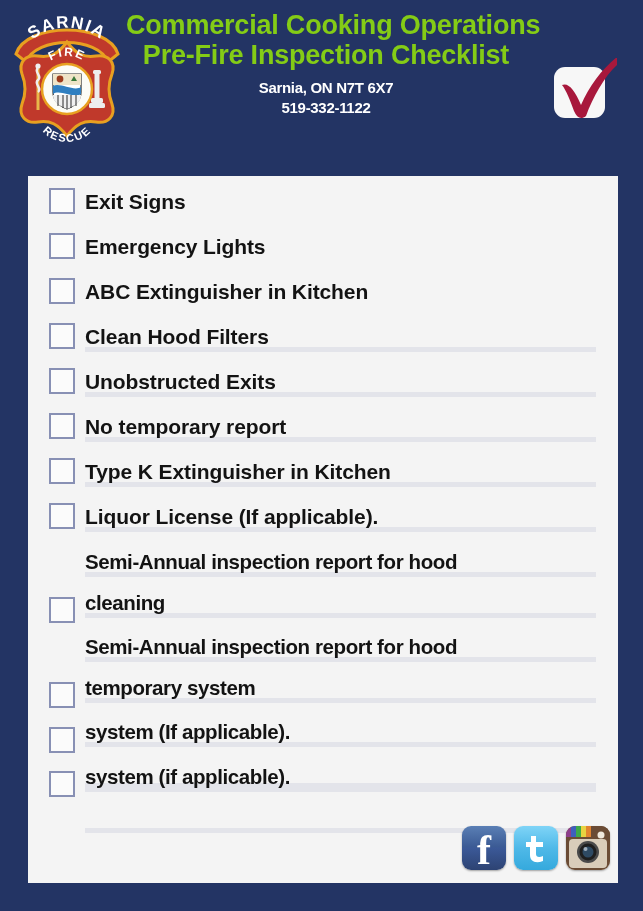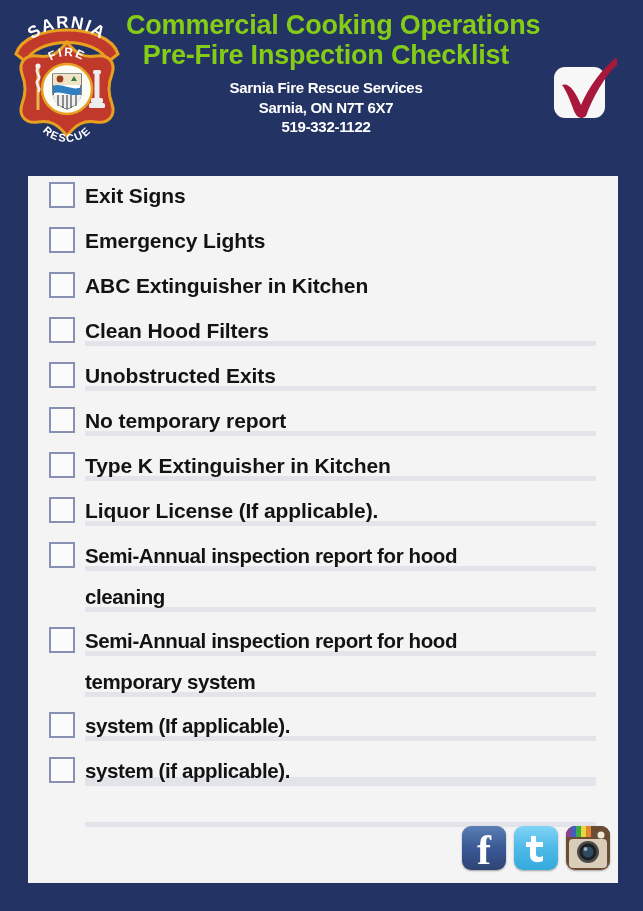--- a/index.html
+++ b/index.html
@@ -81,21 +81,21 @@
     top: 176px;
     width: 590px;
     height: 707px;
     background: #F4F4F4;
     box-sizing: border-box;
     overflow: hidden;
   }
 
   .list {
     position: relative;
-    padding: 0 0 0 0;
+    padding: 6px 0 0 0;
     margin: 0;
   }
 
   .row {
     position: relative;
     display: flex;
     align-items: flex-start;
     padding: 0 0 0 21px;
     margin-bottom: 5px;
   }
@@ -139,21 +139,21 @@
   .label.narrow {
     font-size: 20.5px;
     letter-spacing: -0.4px;
   }
 
   
   .row.single .rule { top: 30px; }
   .row.single .label { display: block; white-space: nowrap; }
 
   
-  .row.double { margin-bottom: 4px; }
+  .row.double { margin-bottom: 4px; align-items: flex-end; }
   .row.double .label { display: block; }
   .row.double .rule.r1 { top: 30px; }
   .row.double .rule.r2 { top: 71px; }
   .row.double .lineA, .row.double .lineB {
     position: relative;
     z-index: 1;
     display: block;
     line-height: 40.5px;
     white-space: nowrap;
   }
@@ -262,21 +262,20 @@
       </text>
     </svg>
   </div>
 
   <div class="title-block">
     <div class="title-line">Commercial Cooking Operations</div>
     <div class="title-line">Pre-Fire Inspection Checklist</div>
   </div>
 
   <div class="address-block">
-    <div class="address-line">Sarnia Fire Rescue Services</div>
     <div class="address-line">Sarnia, ON N7T 6X7</div>
     <div class="address-line">519-332-1122</div>
   </div>
 
   <div class="check-logo">
     <svg viewBox="0 0 66 66" width="66" height="66" xmlns="http://www.w3.org/2000/svg">
       <rect x="3" y="9" width="51" height="51" rx="11" ry="11" fill="#F7F7F7"></rect>
       <path d="M 11 27 C 17 24, 24 32, 30 47 C 38 28, 52 10, 66 -1 L 66 7 C 53 19, 42 39, 35 58 C 30 62, 26 60, 23 53 C 19 42, 15 32, 11 27 Z" fill="#A8183C"></path>
     </svg>
   </div>

